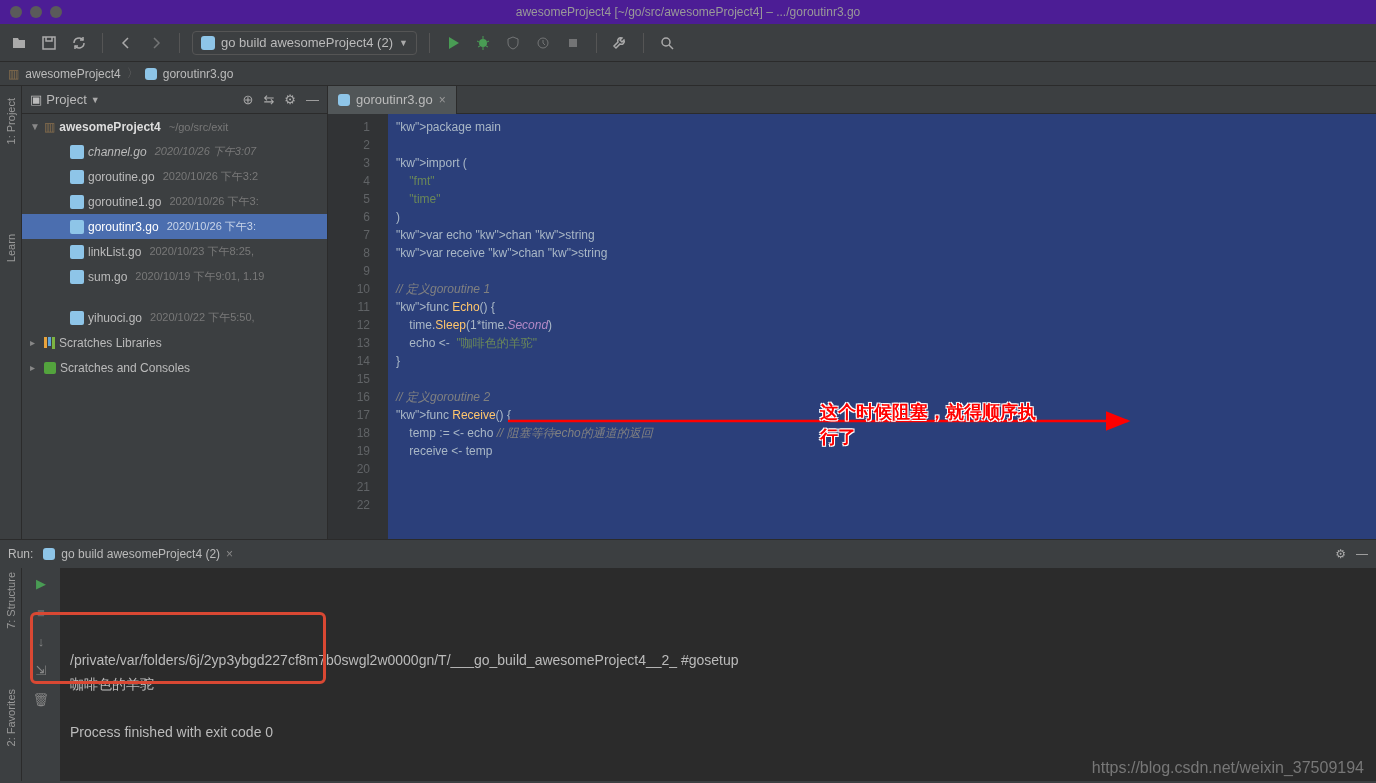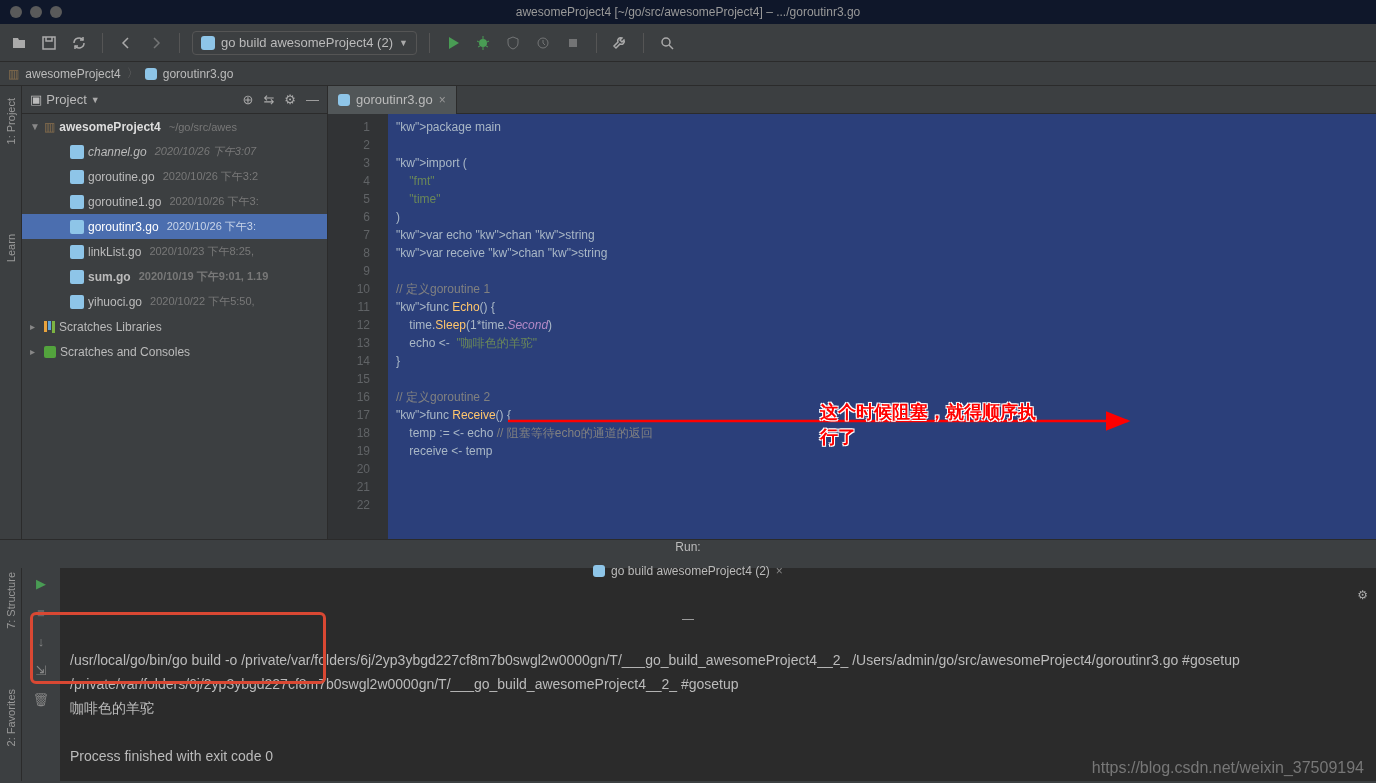--- a/index.html
+++ b/index.html
@@ -1,19 +1,19 @@
 <!DOCTYPE html>
 <html><head>
 <meta charset="utf-8">
 <style>
 * { margin: 0; padding: 0; box-sizing: border-box; font-family: -apple-system, "Segoe UI", sans-serif; }
 body { background: #3c3f41; color: #bbb; font-size: 13px; width: 1376px; height: 783px; overflow: hidden; position: relative; }
 
 
-.titlebar { height: 24px; background: #0f172a; display: flex; align-items: center; position: relative; }
+.titlebar { height: 24px; background: #4c1d95; display: flex; align-items: center; position: relative; }
 .traffic { display: flex; gap: 8px; padding-left: 10px; }
 .dot { width: 12px; height: 12px; border-radius: 50%; background: #5a5a5a; }
 .titlebar .title { position: absolute; left: 50%; transform: translateX(-50%); color: #999; font-size: 12px; }
 
 
 .toolbar { height: 38px; background: #3c3f41; border-bottom: 1px solid #2b2b2b; display: flex; align-items: center; padding: 0 8px; gap: 8px; }
 .toolbar .sep { width: 1px; height: 20px; background: #555; margin: 0 4px; }
 .ticon { width: 22px; height: 22px; display: flex; align-items: center; justify-content: center; color: #aaa; cursor: pointer; }
 .ticon svg { width: 16px; height: 16px; }
 .run-config { display: flex; align-items: center; gap: 6px; padding: 2px 8px; border: 1px solid #555; border-radius: 4px; height: 24px; }
@@ -56,31 +56,31 @@
 .editor { flex: 1; display: flex; flex-direction: column; background: #3c3f41; }
 .tabs { height: 28px; display: flex; align-items: center; border-bottom: 1px solid #2b2b2b; }
 .tab { display: flex; align-items: center; gap: 6px; padding: 0 10px; height: 28px; background: #515658; border-right: 1px solid #2b2b2b; }
 .tab .close { color: #999; font-size: 12px; cursor: pointer; }
 .editor-body { flex: 1; display: flex; background: #2b3f7a; font-family: "Menlo", "Consolas", monospace; font-size: 12px; position: relative; }
 .gutter { width: 60px; background: #313335; color: #606366; text-align: right; padding: 4px 18px 4px 4px; line-height: 18px; position: relative; }
 .gutter .ln { height: 18px; }
 .code { flex: 1; padding: 4px 8px; line-height: 18px; white-space: pre; color: #a9b7c6; position: relative; }
 .str { color: #6a8759; }
 .fn { color: #ffc66d; }
-.cm { color: #808080; }
+.cm { color: #808080; font-style: italic; }
 .tp { color: #b389c5; font-style: italic; }
 .editor-footer { height: 22px; background: #3c3f41; display: flex; align-items: center; padding-left: 70px; font-size: 12px; color: #999; }
 
 
 .arrow-svg { position: absolute; left: 180px; top: 292px; pointer-events: none; }
 .annot { position: absolute; left: 820px; top: 400px; font-size: 18px; color: #ff0000; font-weight: bold; text-shadow: -1px -1px 0 #fff, 1px -1px 0 #fff, -1px 1px 0 #fff, 1px 1px 0 #fff; line-height: 1.4; }
 
 
 .run { height: 242px; border-top: 1px solid #2b2b2b; display: flex; flex-direction: column; background: #2b2b2b; }
-.run-header { height: 28px; background: #3c3f41; display: flex; align-items: center; padding: 0 8px; gap: 10px; font-size: 12px; flex-direction: column; }
+.run-header { height: 28px; background: #3c3f41; display: flex; align-items: center; padding: 0 8px; gap: 10px; font-size: 12px; }
 .run-header .rtitle { display: flex; align-items: center; gap: 6px; }
 .run-header .gear { margin-left: auto; color: #aaa; cursor: pointer; }
 .run-body { flex: 1; display: flex; }
 .run-gutter { width: 38px; background: #3c3f41; display: flex; flex-direction: column; align-items: center; padding-top: 8px; gap: 14px; color: #888; }
 .run-gutter .play { color: #499c54; }
 .console { flex: 1; padding: 8px 10px; font-family: "Menlo","Consolas",monospace; font-size: 14px; color: #bbb; line-height: 24px; white-space: pre-wrap; position: relative; }
 .highlight-box { position: absolute; border: 3px solid #d94833; border-radius: 6px; }
 
 
 .watermark { position: absolute; right: 12px; bottom: 6px; color: #777; font-size: 16px; }
@@ -201,21 +201,21 @@
         <span>⇆</span>
         <span>⚙</span>
         <span>—</span>
       </div>
     </div>
     <div class="tree">
       <div class="trow" style="padding-left:8px">
         <span class="arrow">▼</span>
           <span class="folder-ic">▥</span>
         <span class="bold">awesomeProject4</span>
-        <span class="meta">~/go/src/awes</span>
+        <span class="meta">~/go/src/exit</span>
       </div>
       <div id="file-rows">
           <div class="trow" style="padding-left: 48px; font-style: italic;">
             <span class="go-ic"></span>
             <span>channel.go</span>
             <span class="meta">2020/10/26 下午3:07</span>
           </div>
           <div class="trow" style="padding-left: 48px;">
             <span class="go-ic"></span>
             <span>goroutine.go</span>
@@ -229,26 +229,26 @@
           <div class="trow sel" style="padding-left: 48px;">
             <span class="go-ic"></span>
             <span>goroutinr3.go</span>
             <span class="meta">2020/10/26 下午3:</span>
           </div>
           <div class="trow" style="padding-left: 48px;">
             <span class="go-ic"></span>
             <span>linkList.go</span>
             <span class="meta">2020/10/23 下午8:25,</span>
           </div>
-          <div class="trow" style="padding-left: 48px; font-weight: bold;">
+          <div class="trow" style="padding-left: 48px;">
             <span class="go-ic"></span>
             <span>sum.go</span>
             <span class="meta">2020/10/19 下午9:01, 1.19</span>
           </div>
-          <div class="trow" style="padding-left: 48px;">
+          <div class="trow" style="padding-left: 48px; margin-top: 16px;">
             <span class="go-ic"></span>
             <span>yihuoci.go</span>
             <span class="meta">2020/10/22 下午5:50,</span>
           </div>
         </div>
       <div class="trow" style="padding-left:8px">
         <span class="arrow">▸</span>
           <span class="lib-ic">
             <span></span>
             <span></span>
@@ -333,17 +333,17 @@
     </div>
     <div class="run-gutter">
       <span class="play">▶</span>
       <span style="opacity:.5">■</span>
       <span>↓</span>
       <span>⇲</span>
       <span>🗑</span>
     </div>
     <div class="console" id="console">
       <div class="highlight-box" style="left:-30px; top:44px; width:296px; height:72px;"></div>
-    <div>/usr/local/go/bin/go build -o /private/var/folders/6j/2yp3ybgd227cf8m7b0swgl2w0000gn/T/___go_build_awesomeProject4__2_ /Users/admin/go/src/awesomeProject4/goroutinr3.go #gosetup</div><div>/private/var/folders/6j/2yp3ybgd227cf8m7b0swgl2w0000gn/T/___go_build_awesomeProject4__2_ #gosetup</div><div>咖啡色的羊驼</div><div>&nbsp;</div><div>Process finished with exit code 0</div></div>
+    <div>/private/var/folders/6j/2yp3ybgd227cf8m7b0swgl2w0000gn/T/___go_build_awesomeProject4__2_ #gosetup</div><div>咖啡色的羊驼</div><div>&nbsp;</div><div>Process finished with exit code 0</div></div>
   </div>
 </div>
 
 <div class="watermark">https://blog.csdn.net/weixin_37509194</div>
 
 </body></html>

